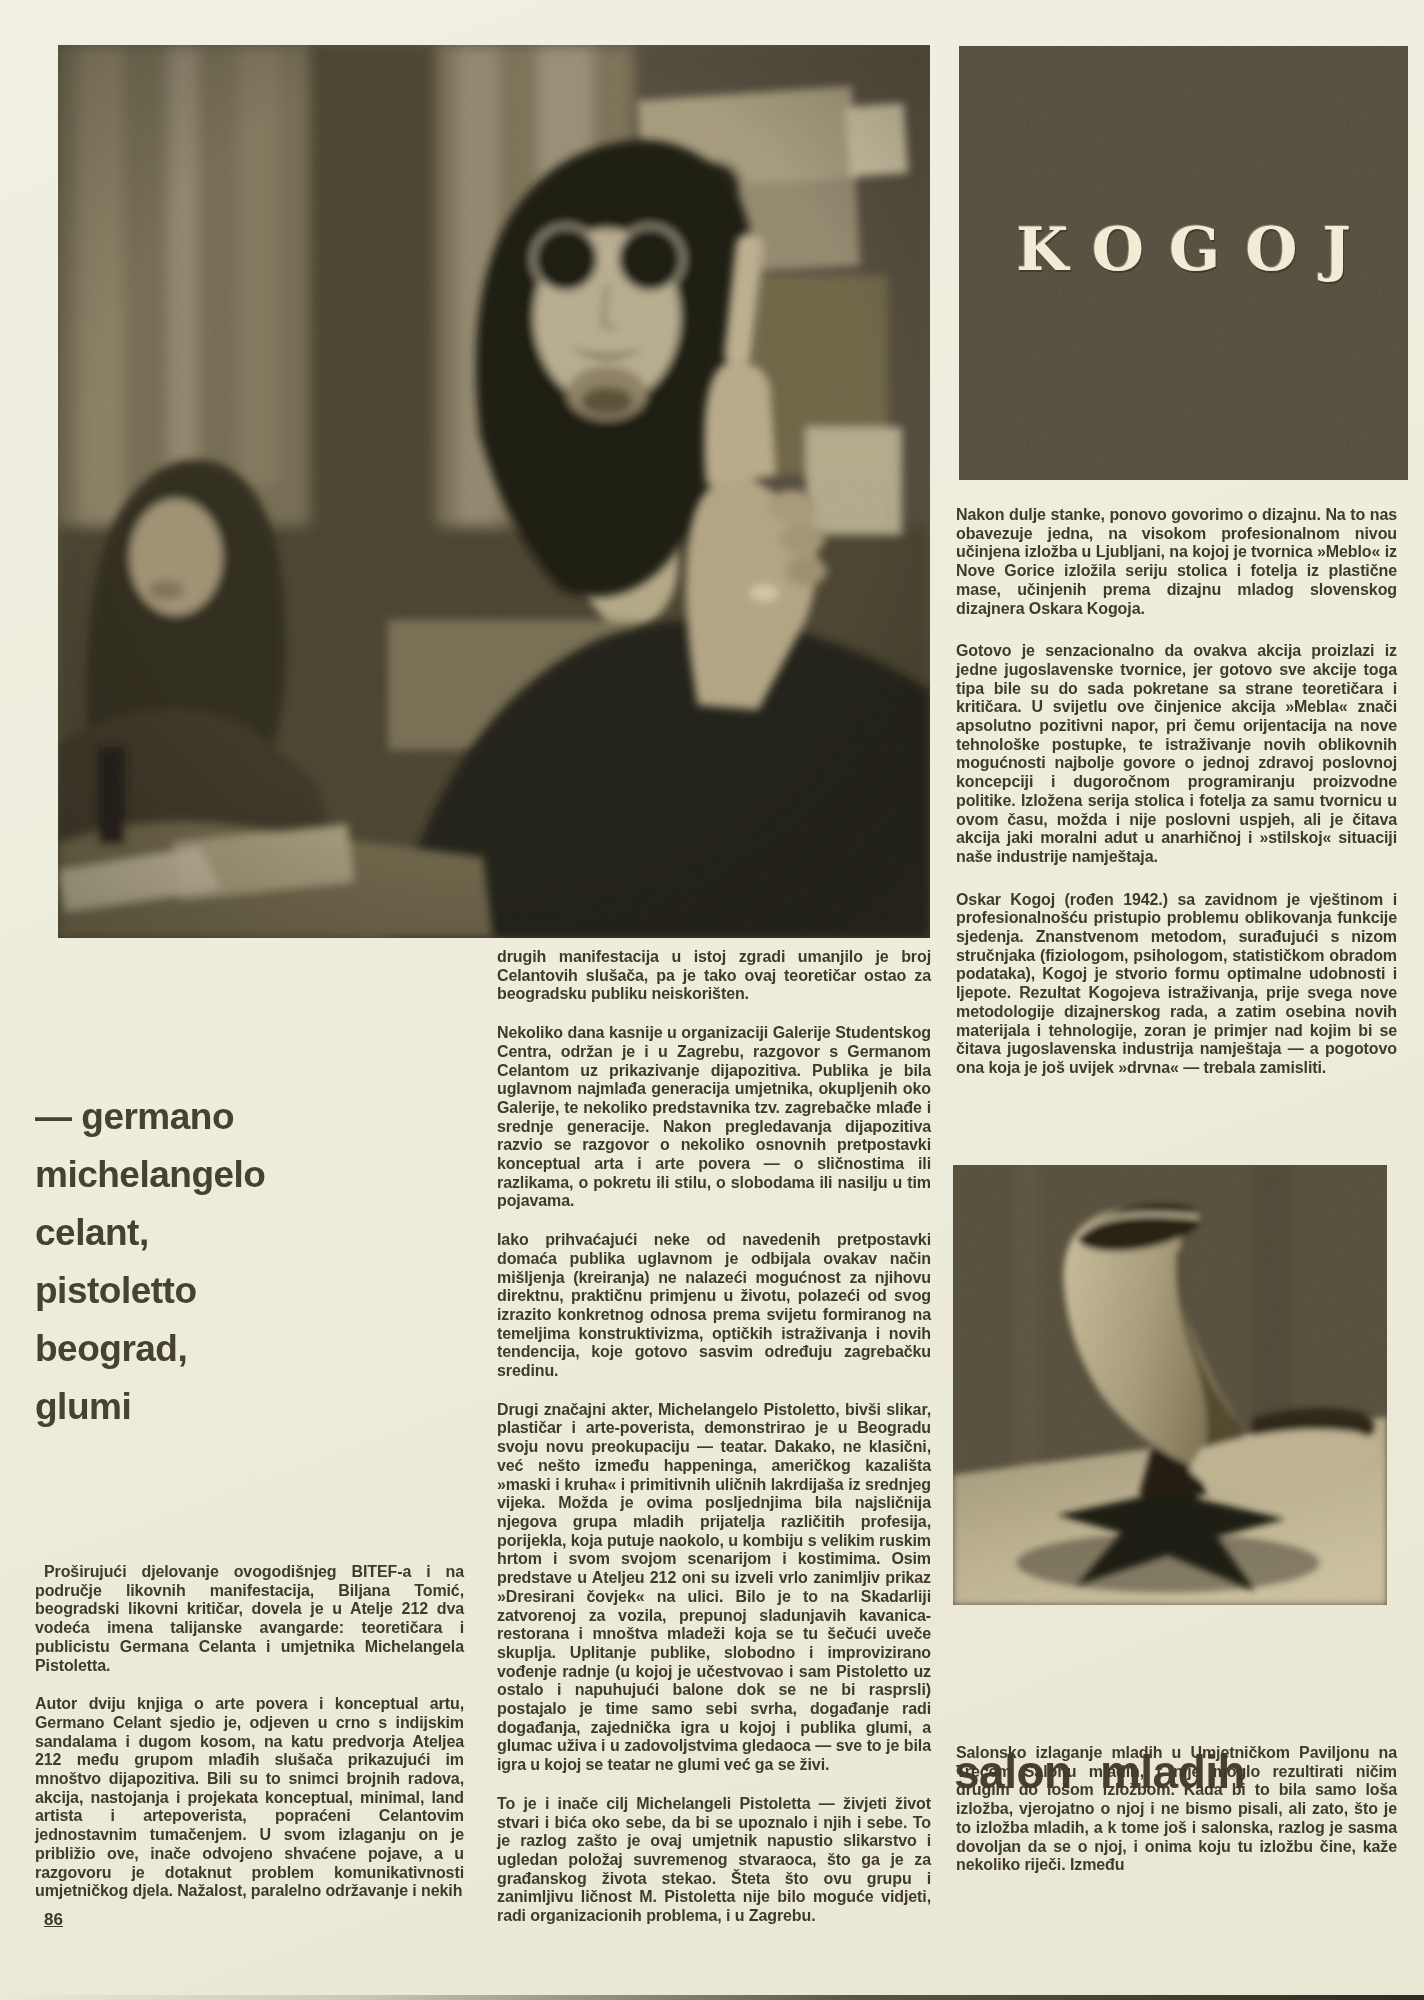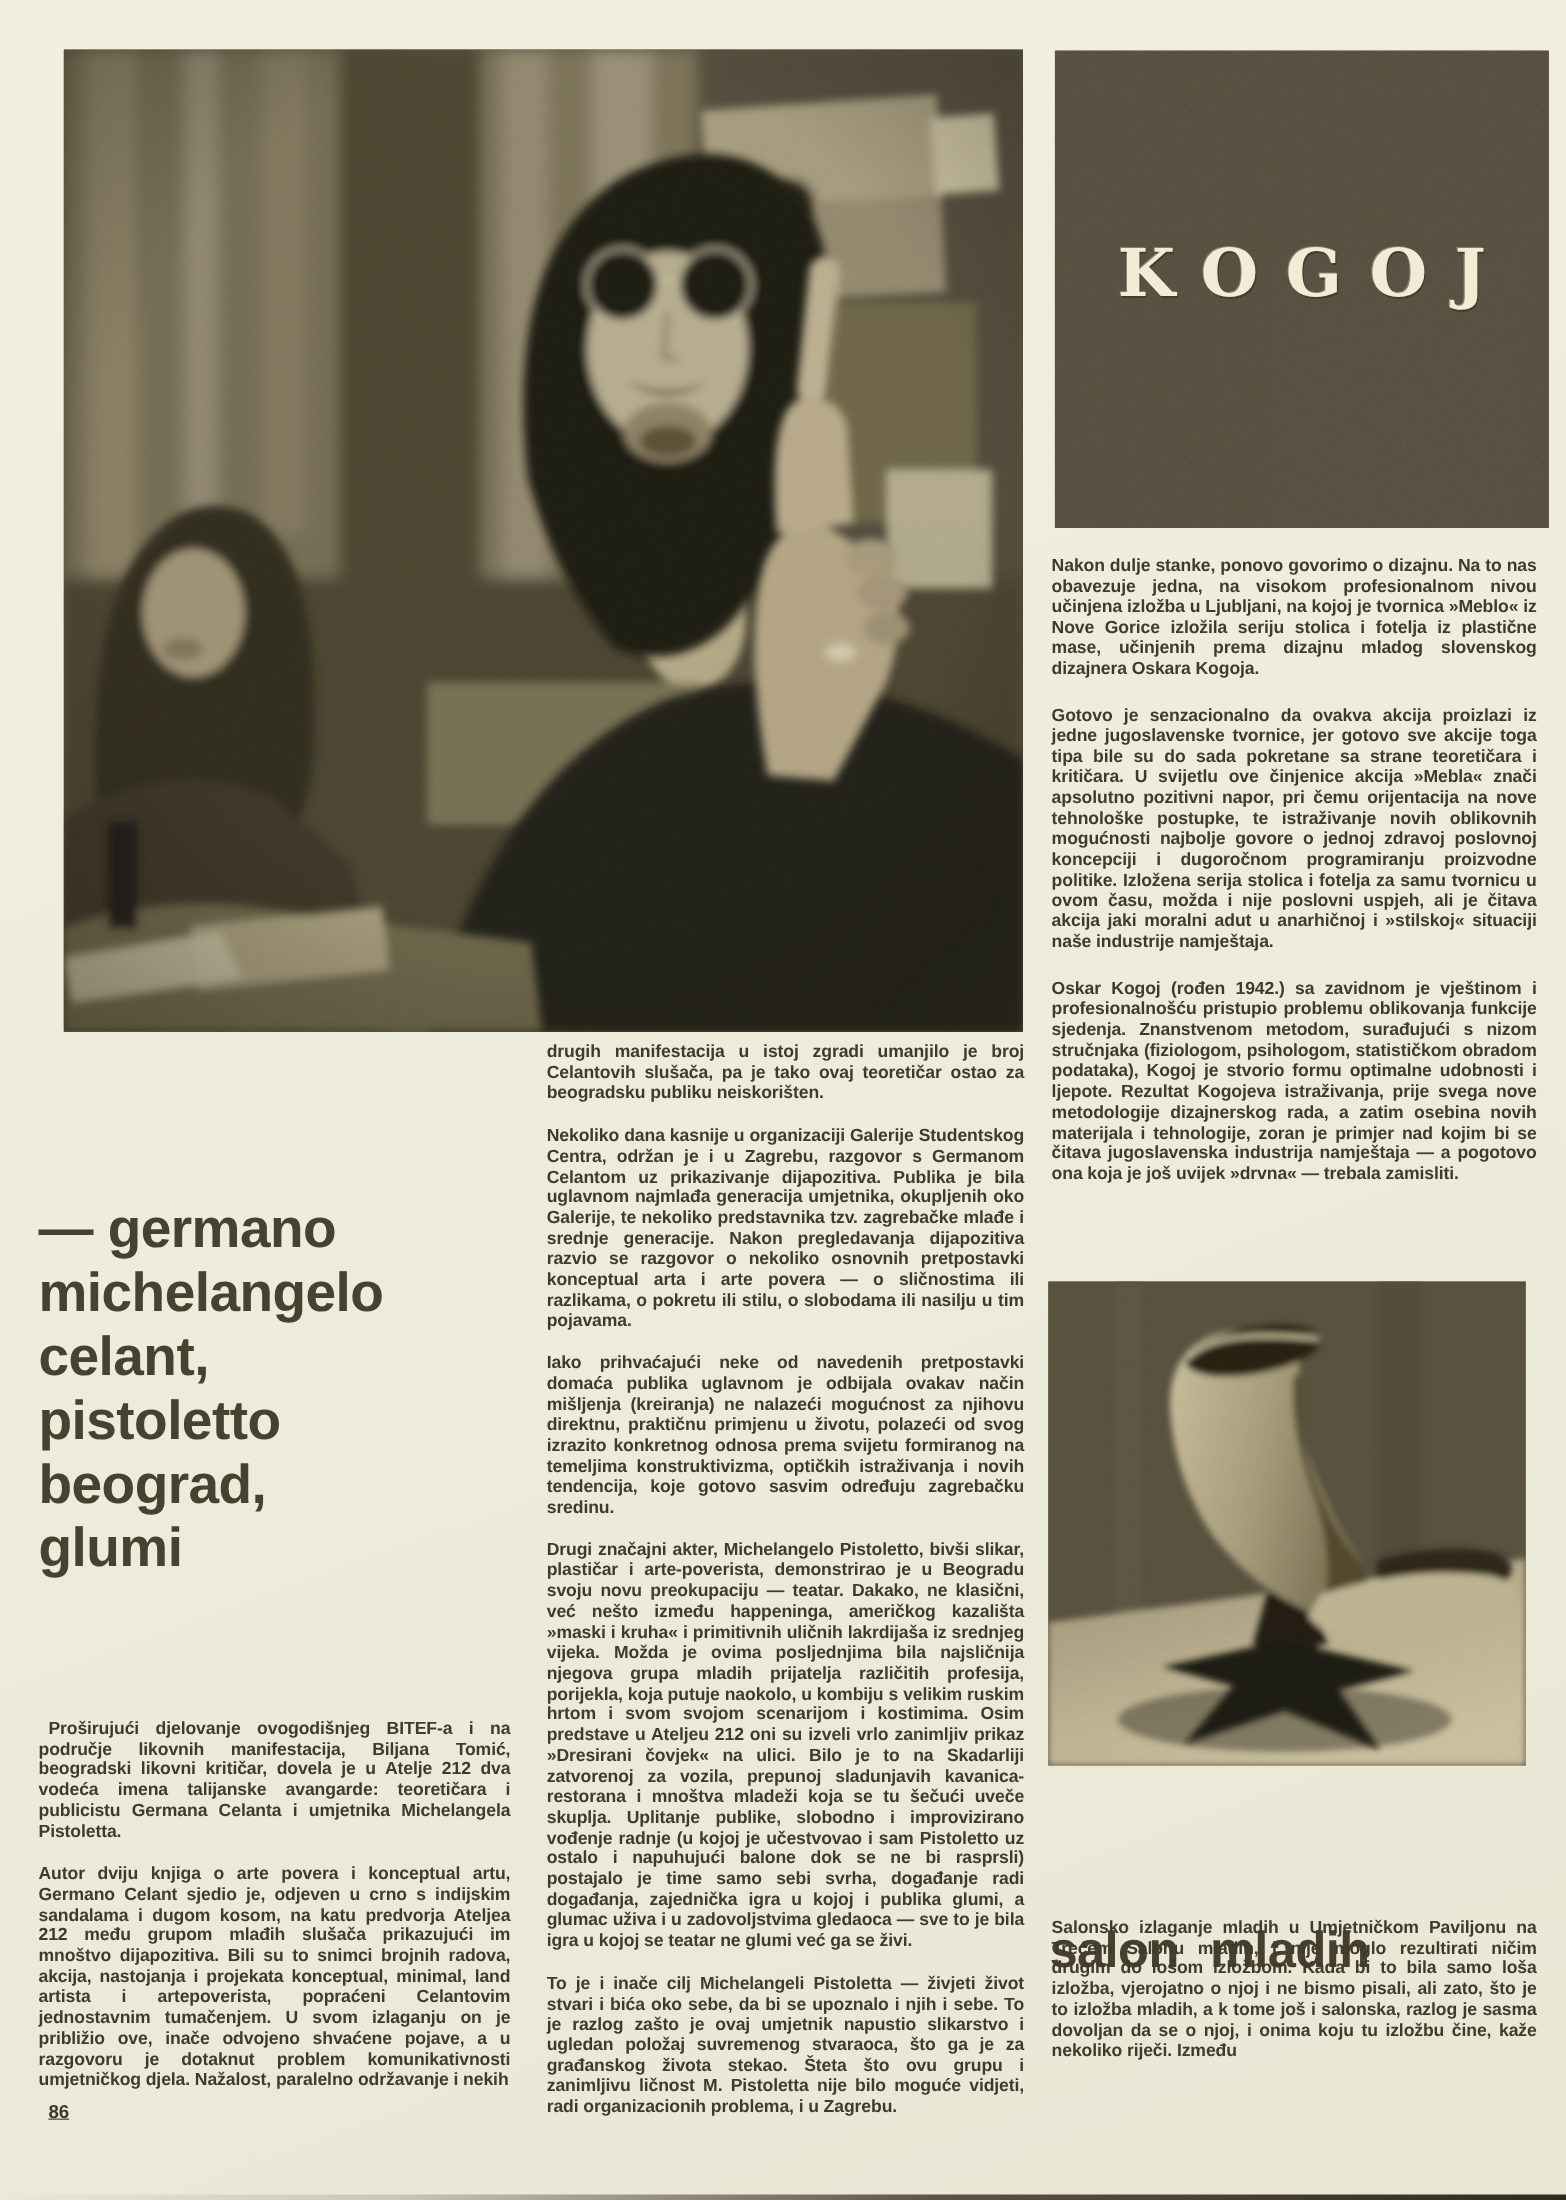--- a/index.html
+++ b/index.html
@@ -21,21 +21,21 @@
     color:#403a2c;
   }
   .body-text p{margin:0 0 20px 0;}
   .col-left-text{position:absolute;left:35px;top:1563px;width:429px;}
   .col-left-text p.indent-first{text-indent:9px;}
   .col-mid{position:absolute;left:497px;top:948px;width:434px;}
   .col-right{position:absolute;left:956px;top:506px;width:441px;}
   .col-right p{margin-bottom:24px;}
   .headline-left{
     position:absolute;left:35px;top:1088px;width:440px;
-    font-weight:700;font-size:50px;line-height:58px;
+    font-weight:700;font-size:37px;line-height:58px;
     letter-spacing:-0.5px;color:#474130;
   }
   .headline-left .hl-line{display:block;}
   .photo-main{
     position:absolute;left:58px;top:45px;width:872px;height:893px;
     background:#57503c;
   }
   .kogoj-box{
     position:absolute;left:959px;top:46px;width:449px;height:434px;
     background:#4a4232;

